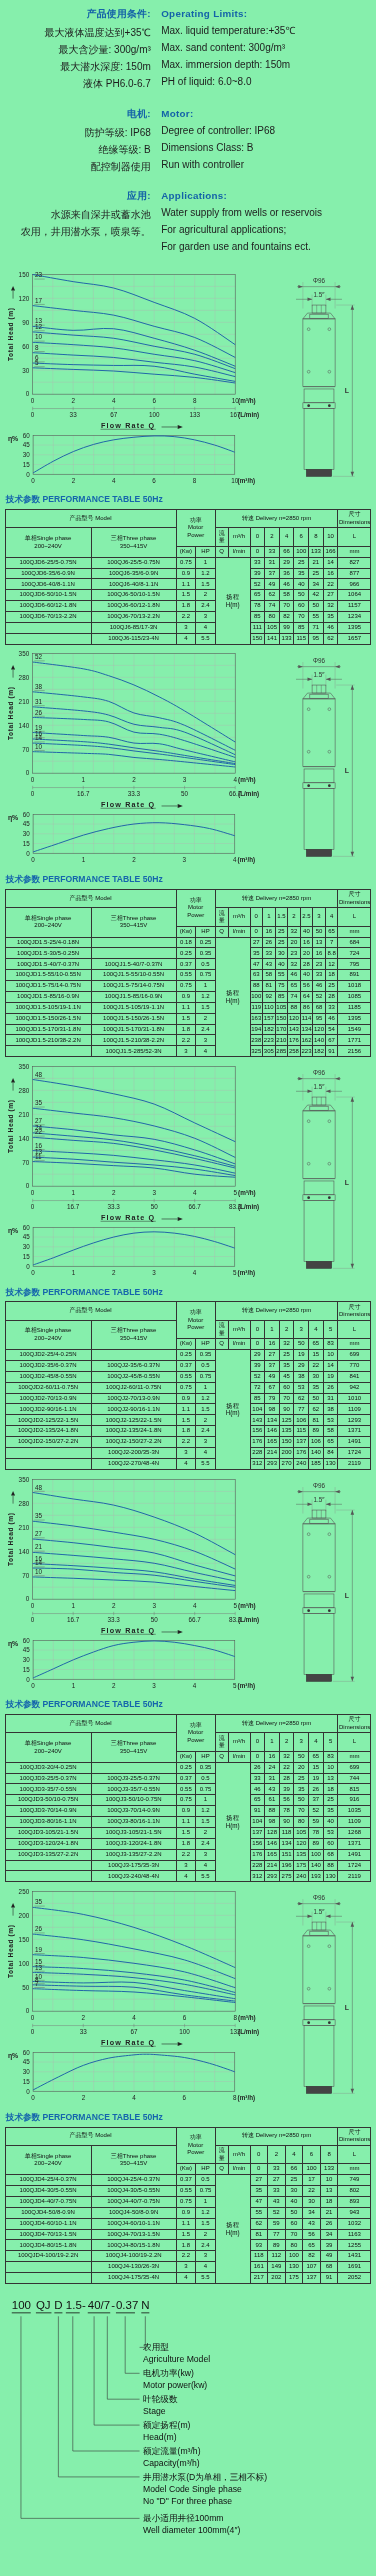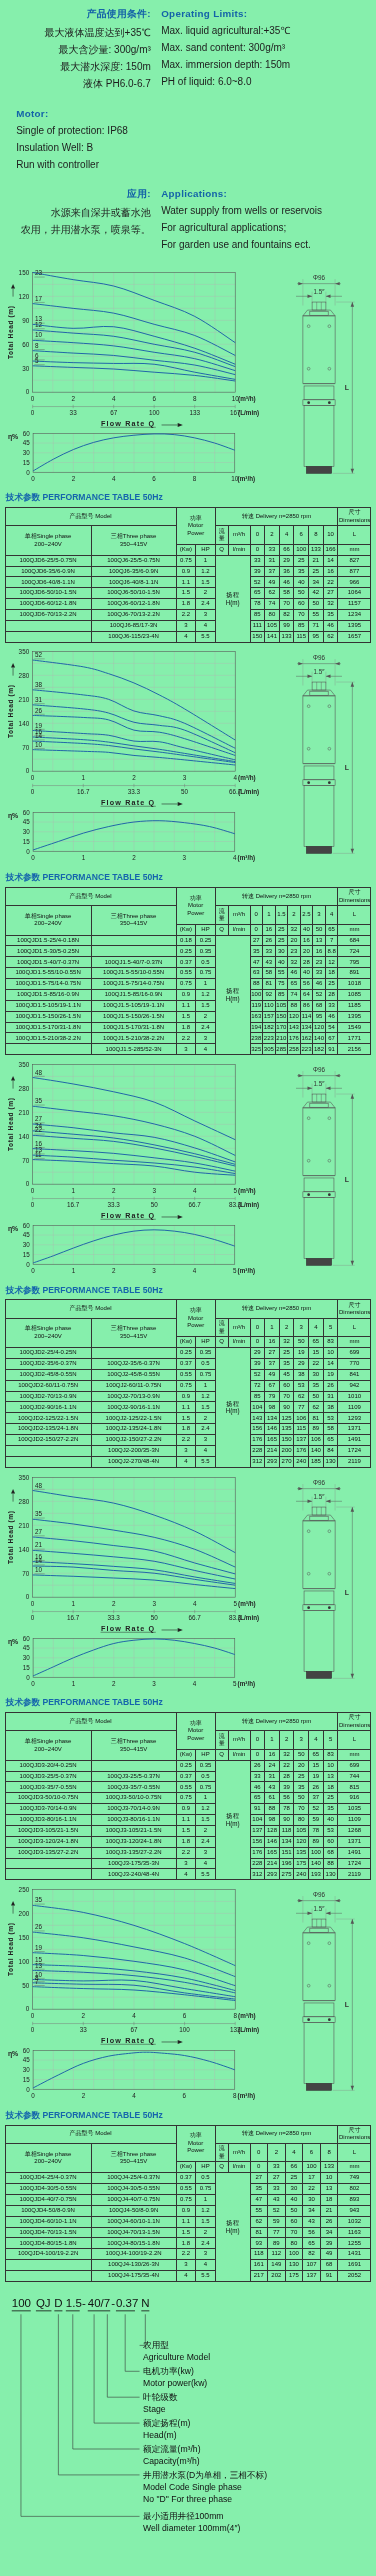--- a/index.html
+++ b/index.html
@@ -4,21 +4,21 @@
 <style>
   html,body{margin:0;padding:0;background:#ffffff;}
   body{font-family:"Liberation Sans",sans-serif;color:#1a1a1a;}
   .page{width:376px;height:2576px;overflow:hidden;background:#86efac;padding-top:8px;box-sizing:border-box;}
   .hdr{display:flex;padding:0 5.8px;margin-bottom:15px;}
   .hz{width:145px;text-align:right;}
   .he{margin-left:10.4px;flex:1;}
   .ht{font-size:9.8px;font-weight:bold;color:#1463a8;margin-bottom:2.9px;letter-spacing:0.3px;}
   .hl{font-size:10px;line-height:1.72;color:#1d1d1d;}
   .psec{padding:0 4.6px;margin-bottom:5.8px;}
-  .crow{display:flex;align-items:flex-start;}
+  .crow{display:flex;align-items:center;}
   .ccol{width:262px;}
   .pcol{flex:1;display:flex;justify-content:center;padding-top:2.3px;}
   .theading{color:#1565ac;font-size:8.6px;font-weight:bold;margin:4.6px 0 2.9px 1.2px;}
   .ptable{width:100%;border-collapse:collapse;table-layout:fixed;}
   .ptable th,.ptable td{border:0.6px solid #333;text-align:center;font-size:6px;padding:1.2px 0.6px;line-height:1.25;overflow:hidden;color:#111;}
   .ptable thead th{white-space:pre-line;font-weight:normal;font-size:6px;}
   .ptable td.hm{white-space:pre-line;font-size:6.3px;}
   .foot{padding:0 5.8px;margin-top:8px;}
   svg text{font-family:"Liberation Sans",sans-serif;}
 </style>
@@ -30,32 +30,38 @@
   <div class="hdr">
     <div class="hz">
       <div class="ht">产品使用条件:</div>
       <div class="hl">最大液体温度达到+35℃</div>
       <div class="hl">最大含沙量: 300g/m³</div>
       <div class="hl">最大潜水深度: 150m</div>
       <div class="hl">液体 PH6.0-6.7</div>
     </div>
     <div class="he">
       <div class="ht">Operating Limits:</div>
-      <div class="hl">Max. liquid agricultural:+35℃</div>
+      <div class="hl">Max. liquid temperature:+35℃</div>
       <div class="hl">Max. sand content: 300g/m³</div>
       <div class="hl">Max. immersion depth: 150m</div>
       <div class="hl">PH of liquid: 6.0~8.0</div>
     </div>
   </div>
 
   <div class="hdr">
+    <div class="hz">
+      <div class="ht">电机:</div>
+      <div class="hl">防护等级: IP68</div>
+      <div class="hl">绝缘等级: B</div>
+      <div class="hl">配控制器使用</div>
+    </div>
     <div class="he">
       <div class="ht">Motor:</div>
-      <div class="hl">Single of protection: IP68</div>
-      <div class="hl">Insulation Well: B</div>
+      <div class="hl">Degree of controller: IP68</div>
+      <div class="hl">Dimensions Class: B</div>
       <div class="hl">Run with controller</div>
     </div>
   </div>
 
   <div class="hdr">
     <div class="hz">
       <div class="ht">应用:</div>
       <div class="hl">水源来自深井或蓄水池</div>
       <div class="hl">农用，井用潜水泵，喷泉等。</div>
     </div>

